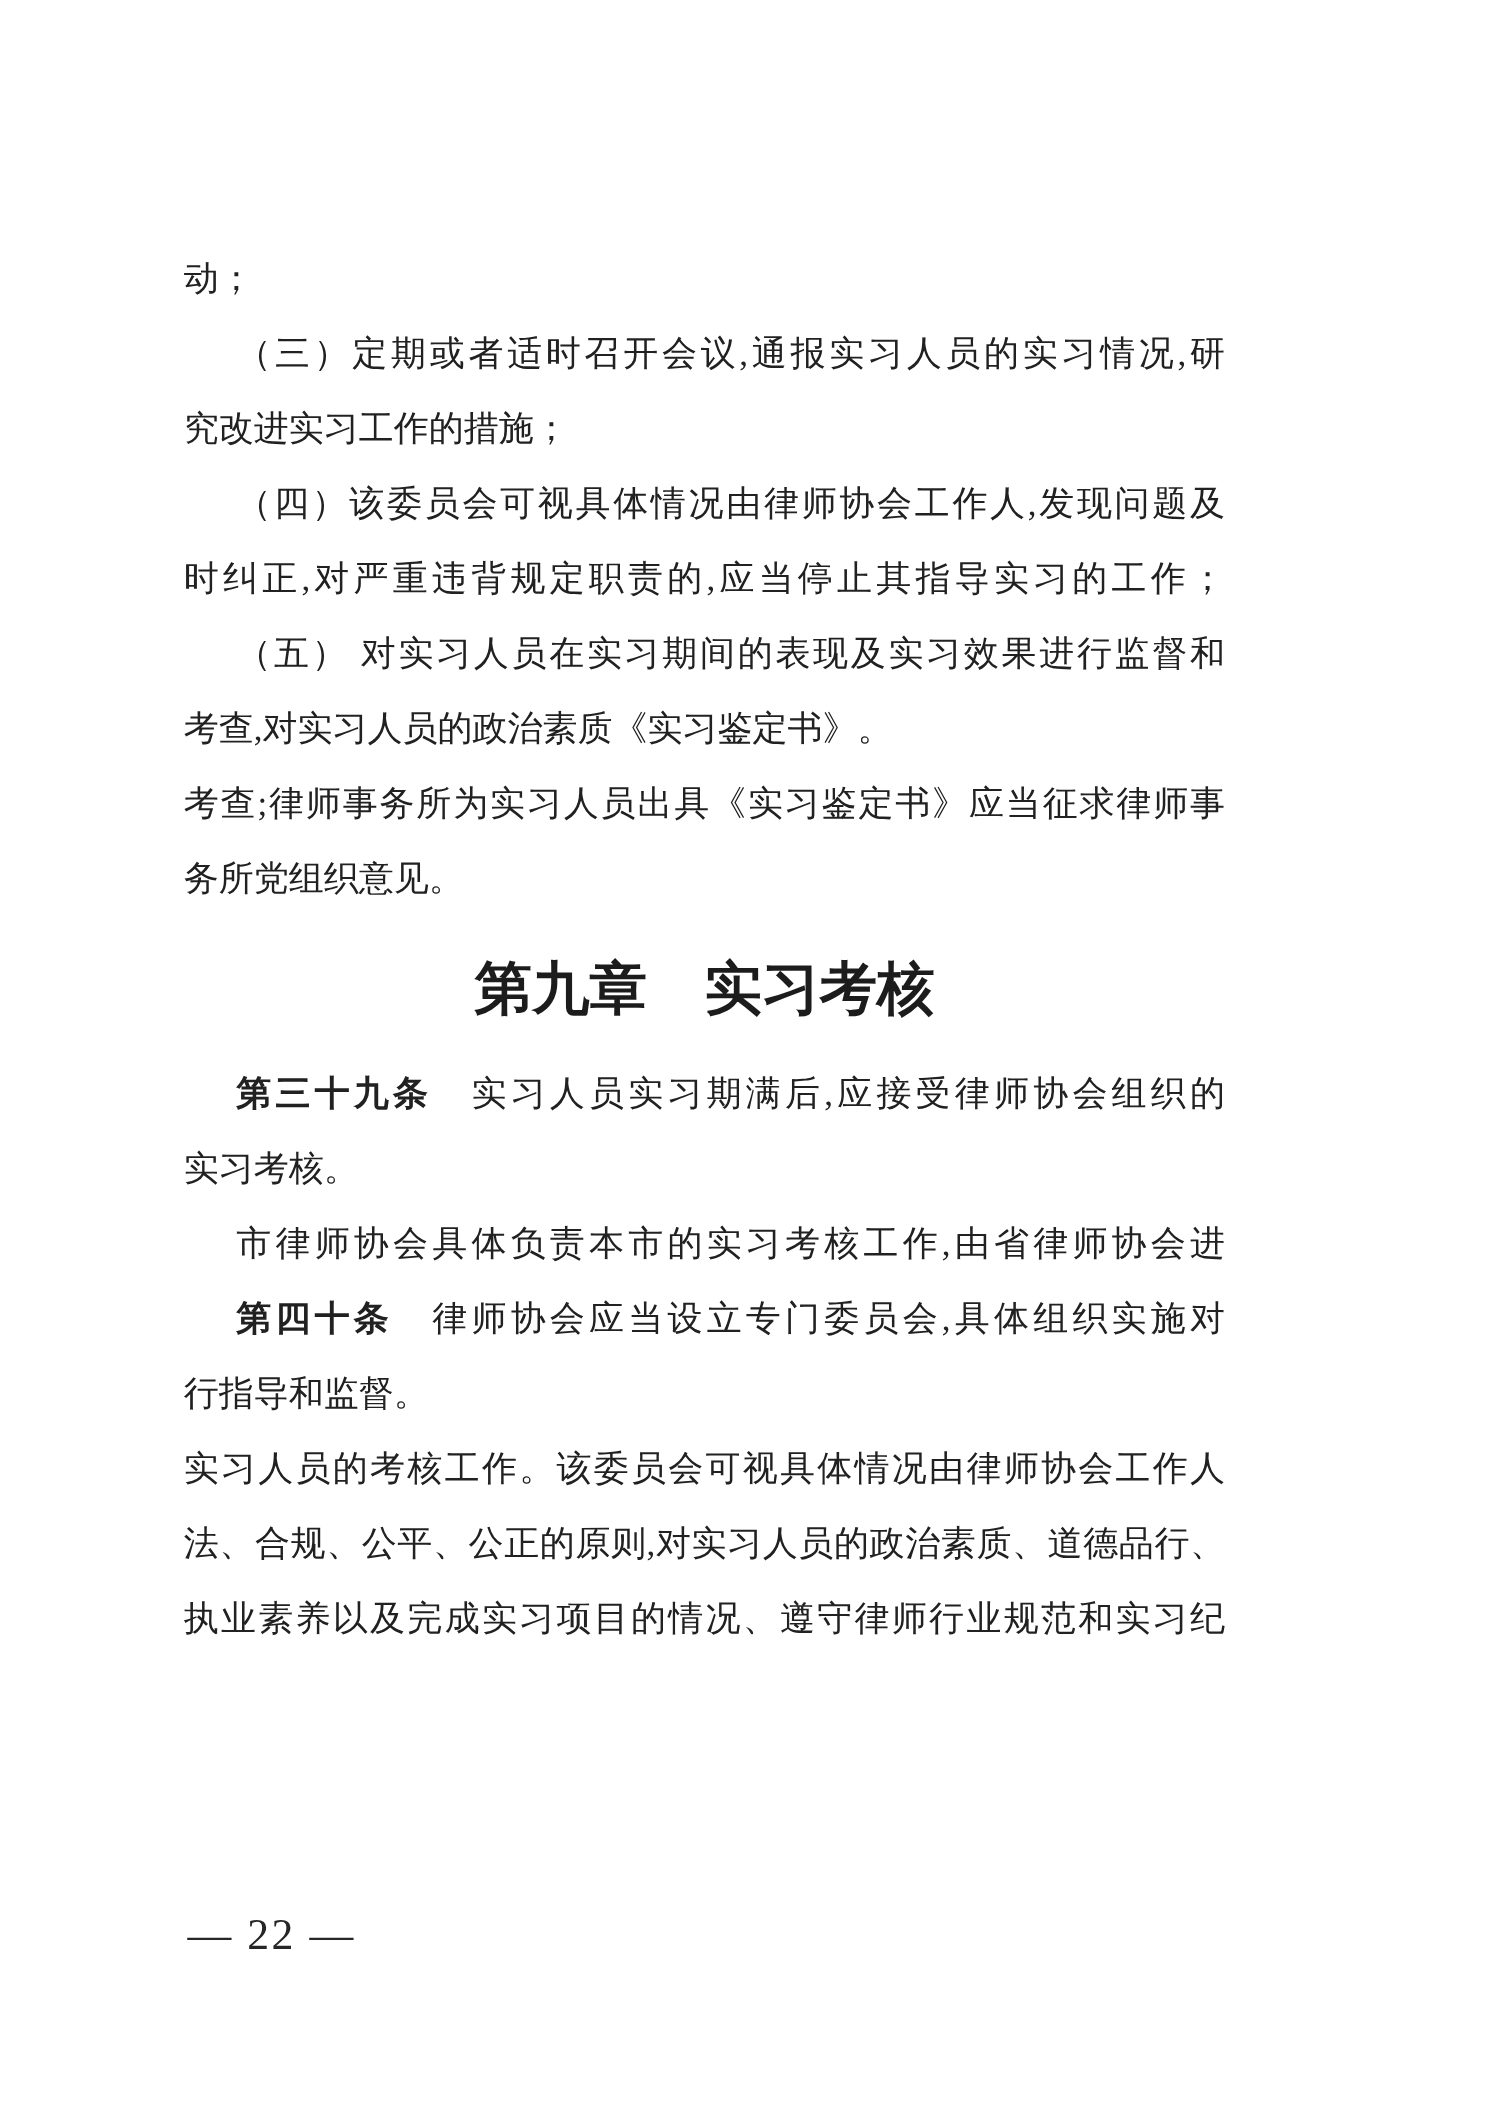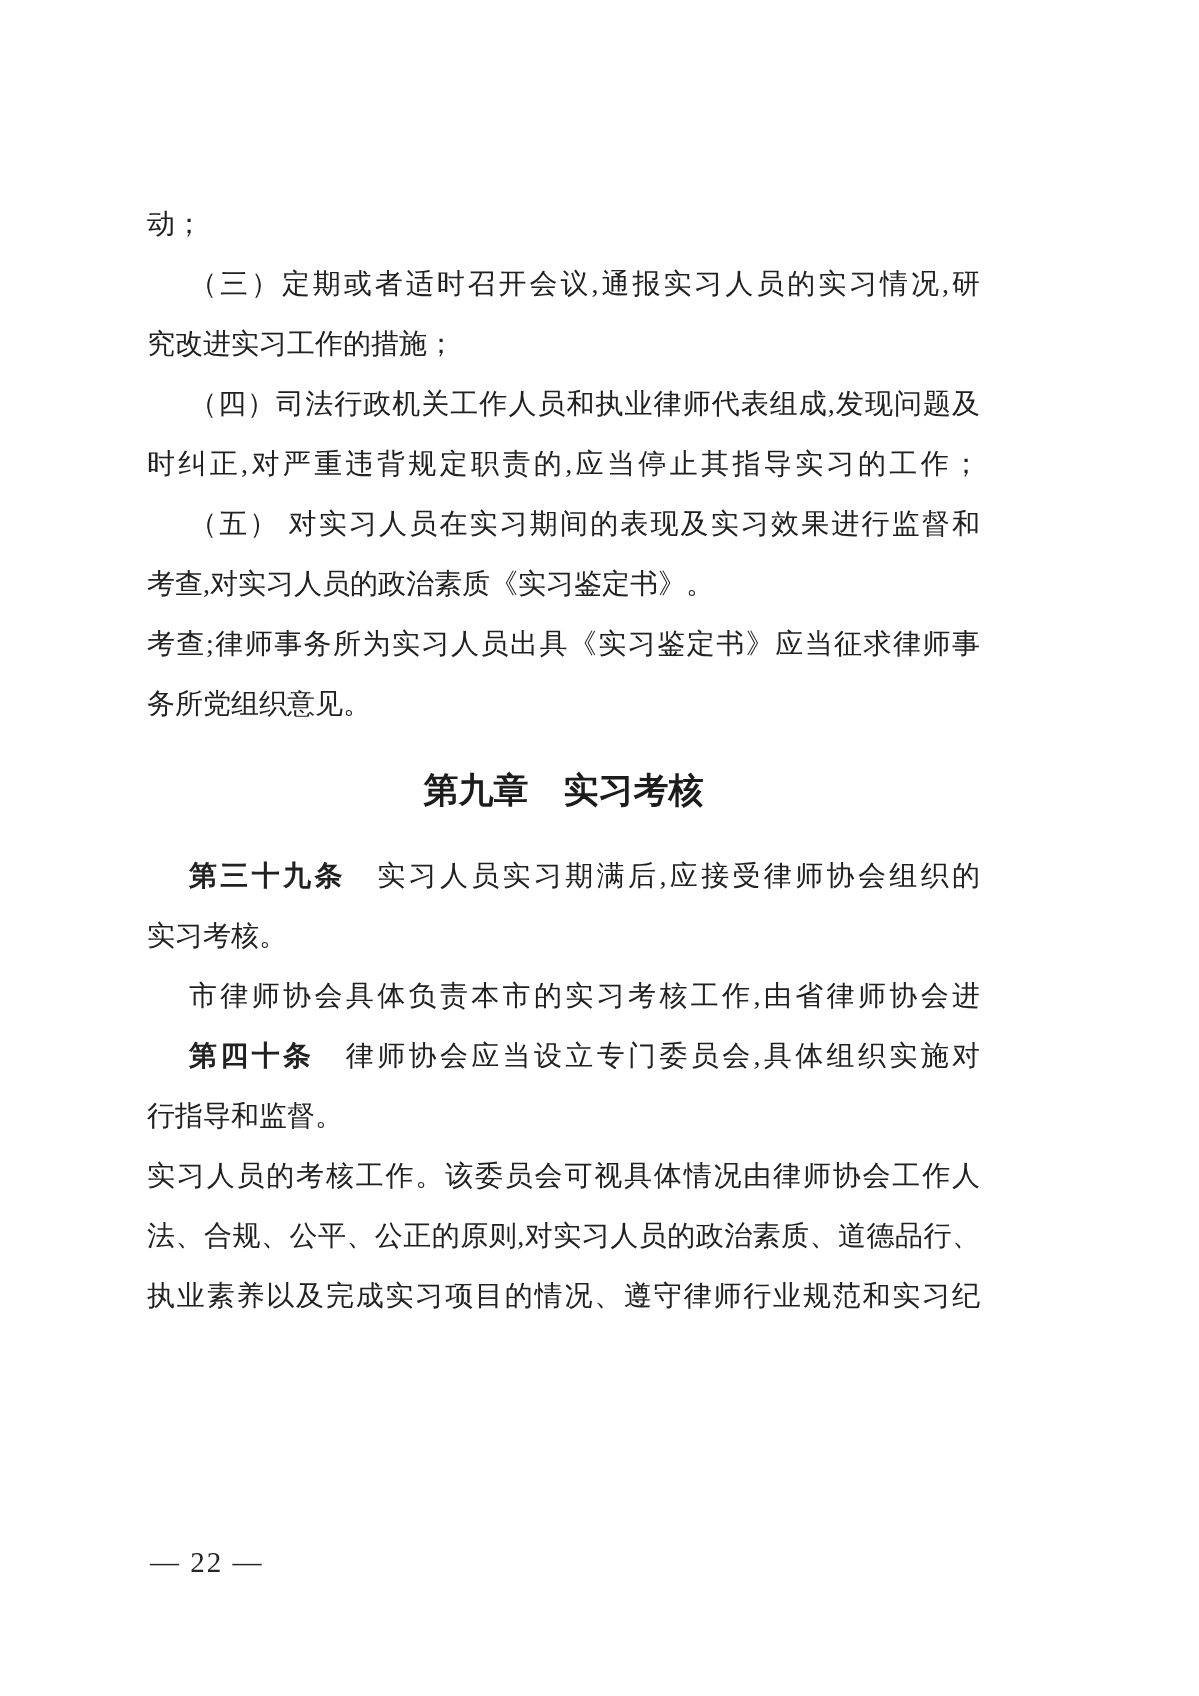--- a/index.html
+++ b/index.html
@@ -40,52 +40,51 @@
   }
   .line.indent {
     text-indent: 42px;
   }
   .term {
     font-family: Liberation Serif, serif;
     font-weight: 700;
   }
   .chapter {
     margin: 26px 0;
-    font-size: 35px;
+    font-size: 46px;
     line-height: 60px;
     height: 60px;
     text-align: center;
     font-family: "Liberation Sans", sans-serif;
     font-weight: 700;
     color: #1c1c1c;
   }
   .page-number {
     position: absolute;
     left: 150px;
     top: 1528px;
-    font-size: 29px;
+    font-size: 35px;
     line-height: 40px;
     letter-spacing: 2px;
     color: #262626;
-    margin-top: 14px;
   }
 </style>
 </head>
 <body>
 
 <div class="page">
   <div class="text-block">
 
     <p class="line">动；</p>
 
     <p class="line just indent">（三）定期或者适时召开会议,通报实习人员的实习情况,研</p>
 
     <p class="line">究改进实习工作的措施；</p>
 
-    <p class="line just indent">（四）司法行政机关工作人员和执业律师代表组成,发现问题及</p>
+    <p class="line just indent">（四）该委员会可视具体情况由律师协会工作人,发现问题及</p>
 
     <p class="line just">时纠正,对严重违背规定职责的,应当停止其指导实习的工作；</p>
 
     <p class="line just indent">（五） 对实习人员在实习期间的表现及实习效果进行监督和</p>
 
     <p class="line">考查,对实习人员的政治素质《实习鉴定书》。</p>
 
 
     <p class="line just">考查;律师事务所为实习人员出具《实习鉴定书》应当征求律师事</p>
 

